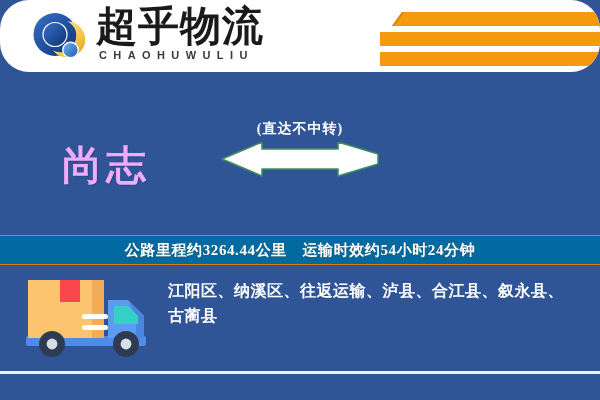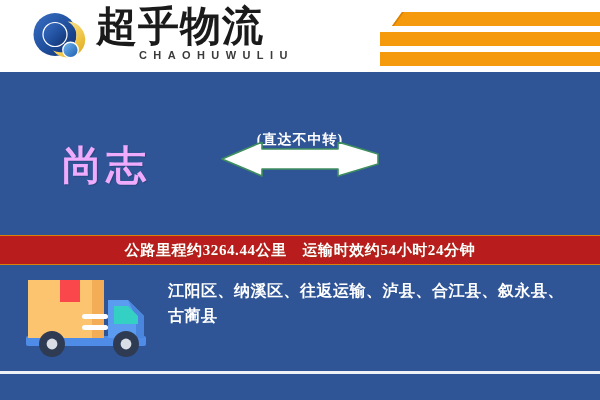--- a/index.html
+++ b/index.html
@@ -18,20 +18,21 @@
     background: #2f5597;
   }
 
   
   .header {
     position: absolute;
     left: 0; top: 0;
     width: 600px; height: 72px;
     background: #ffffff;
     overflow: hidden;
+    border-radius: 29px;
   }
   .logo-mark {
     position: absolute;
     left: 30px; top: 10px;
     width: 56px; height: 56px;
   }
   .logo-mark svg { display: block; }
 
   .brand-cn {
     position: absolute;
@@ -46,21 +47,20 @@
   }
   .brand-en {
     position: absolute;
     left: 99px; top: 49px;
     font-family: "Liberation Sans", sans-serif;
     font-weight: bold;
     font-size: 11px;
     letter-spacing: 6.4px;
     color: #3a3a3a;
     white-space: nowrap;
-    margin-left: 40px;
   }
 
   
   .stripes {
     position: absolute;
     right: 0; top: 8px;
     width: 220px; height: 58px;
   }
   .stripes svg { display: block; }
 
@@ -102,35 +102,35 @@
     left: 0;
     width: 164px;
     text-align: center;
     font-family: "Liberation Serif", serif;
     font-weight: bold;
     font-size: 14px;
     color: #ffffff;
     letter-spacing: 1px;
     white-space: nowrap;
   }
-  .mid-top { top: 15px; }
+  .mid-top { top: 4px; }
   .mid-bottom { top: 76px; }
   .arrow-wrap {
     position: absolute;
     left: 2px; top: 26px;
     width: 160px; height: 44px;
   }
   .arrow-wrap svg { display: block; }
 
   
   .info-bar {
     position: absolute;
     left: 0; top: 163px;
     width: 600px; height: 30px;
-    background: #b91c1c;
+    background: #0369a1;
     border-top: 1px solid #d98207;
     border-bottom: 1px solid #d98207;
     box-sizing: border-box;
     display: flex;
     align-items: center;
     justify-content: center;
   }
   .info-text {
     font-family: "Liberation Serif", serif;
     font-weight: bold;

